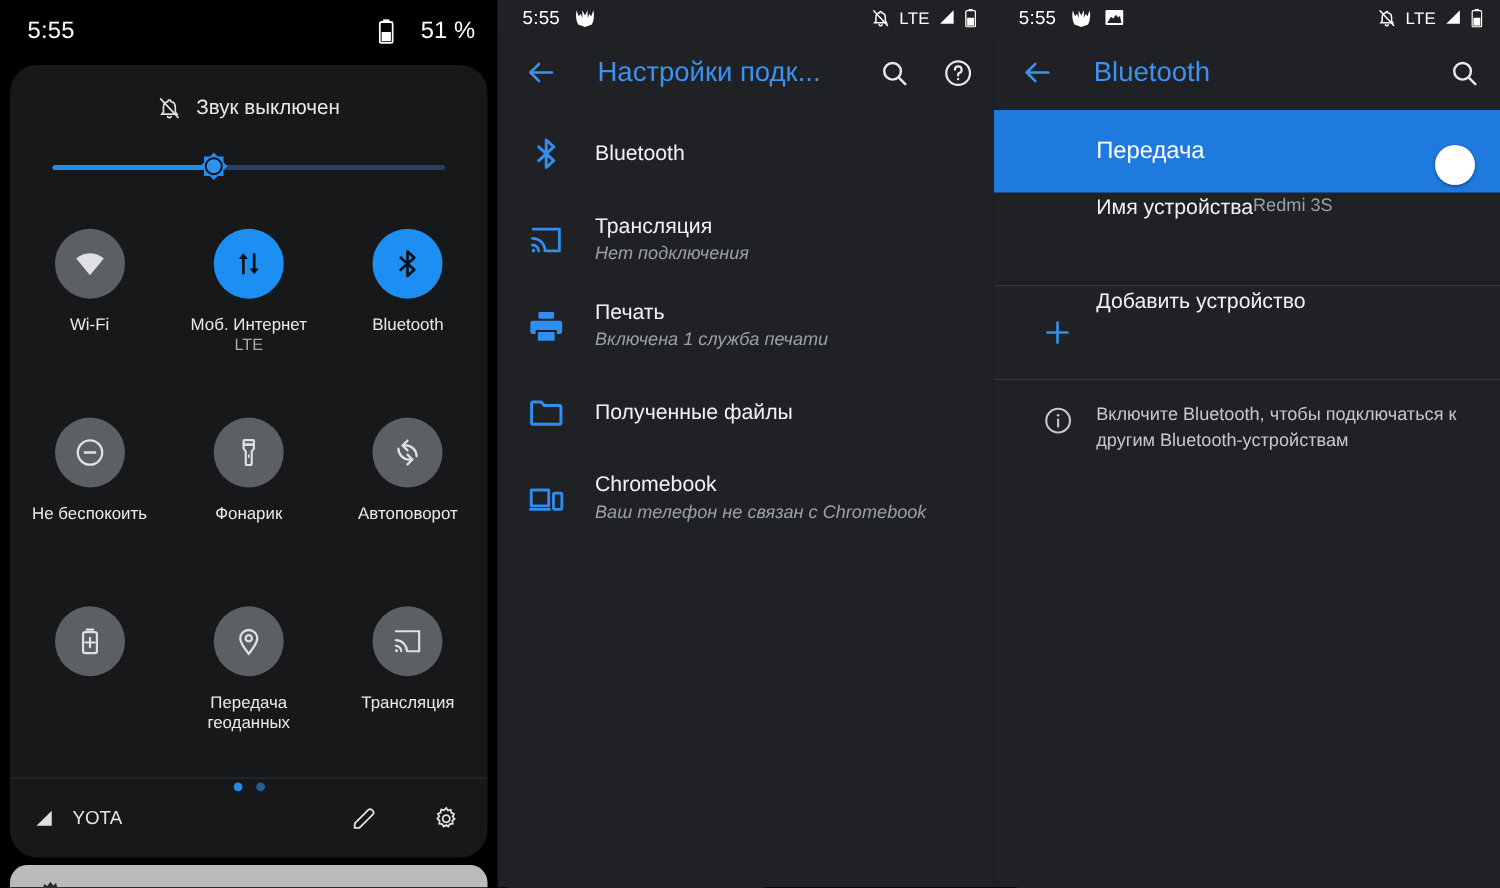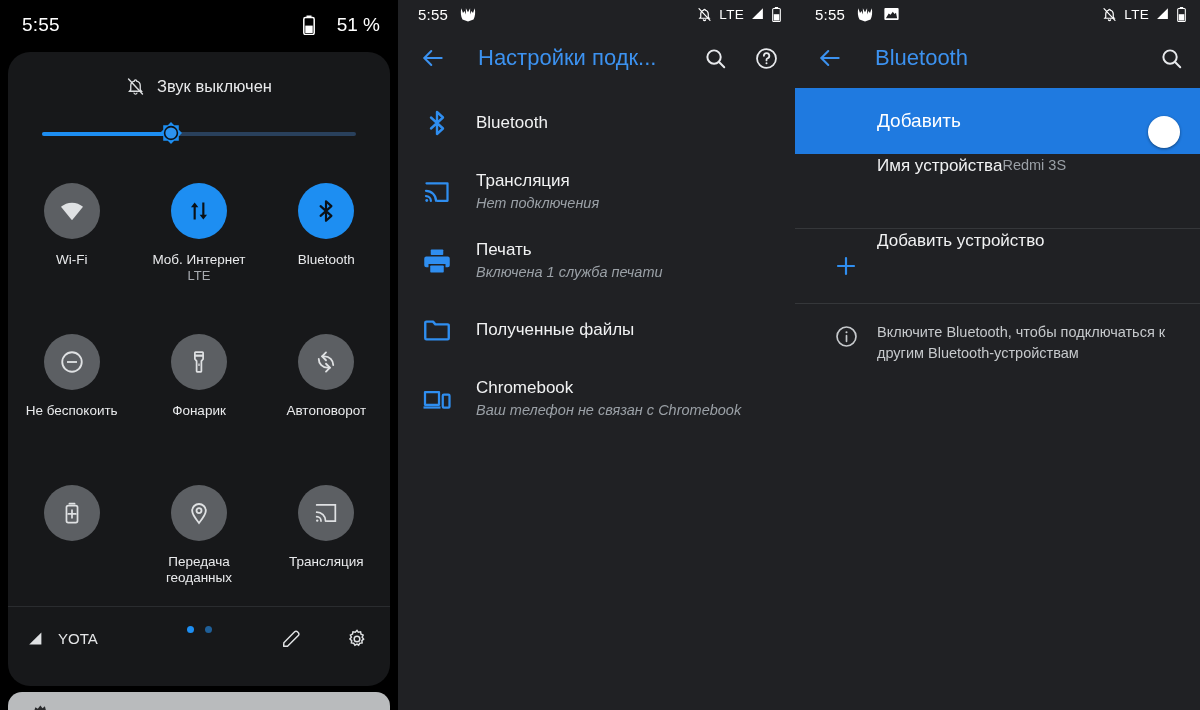--- a/index.html
+++ b/index.html
@@ -103,21 +103,21 @@
     display: flex; justify-content: center; gap: 11px;
     margin-top: 6px;
   }
   .qs-dots i {
     width: 7px; height: 7px; border-radius: 50%;
     background: #1d8ef2; display: block;
   }
   .qs-dots i.dim { background: #1f5f98; }
 
   .qs-footer {
-    position: absolute; left: 0; right: 0; bottom: 16px;
+    position: absolute; left: 0; right: 0; bottom: 0;
     height: 64px;
     border-top: 1px solid #2a2c2f;
     display: flex; align-items: center;
     padding: 0 22px 0 20px;
     gap: 14px;
   }
   .qs-footer .carrier { color: #e4e5e7; font-size: 15px; }
   .qs-footer .spacer { margin-left: auto; }
   .qs-footer .fbtn { margin-left: 30px; display:flex; }
 
@@ -611,21 +611,21 @@
         <span>
           <svg width="25" height="25" viewBox="0 0 24 24" fill="none" stroke="#e8eaed" stroke-width="1.9" stroke-linecap="round">
             <circle cx="10.6" cy="10.6" r="6.4"></circle>
               <path d="M15.4 15.4 20.4 20.4"></path>
           </svg>
         </span>
       </span>
     </div>
 
     <div class="bt-banner">
-      <span class="bb-label">Добавить</span>
+      <span class="bb-label">Передача</span>
       <span class="switch">
         <span class="sw-track">
           <span class="sw-knob"></span>
         </span>
       </span>
     </div>
 
     <div class="bt-row">
       <span class="row-icon"></span>
       <span class="row-text">

